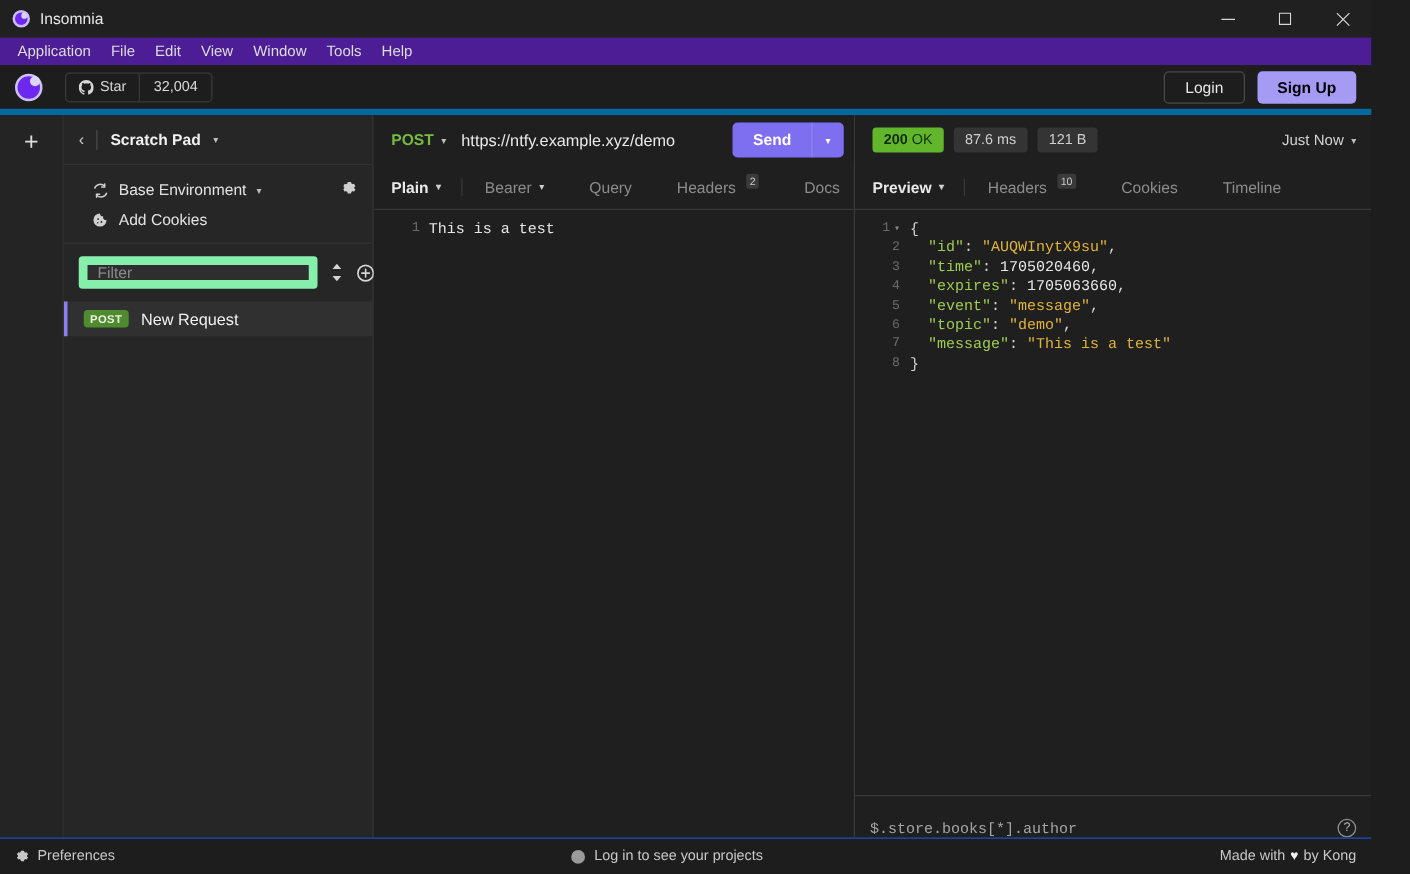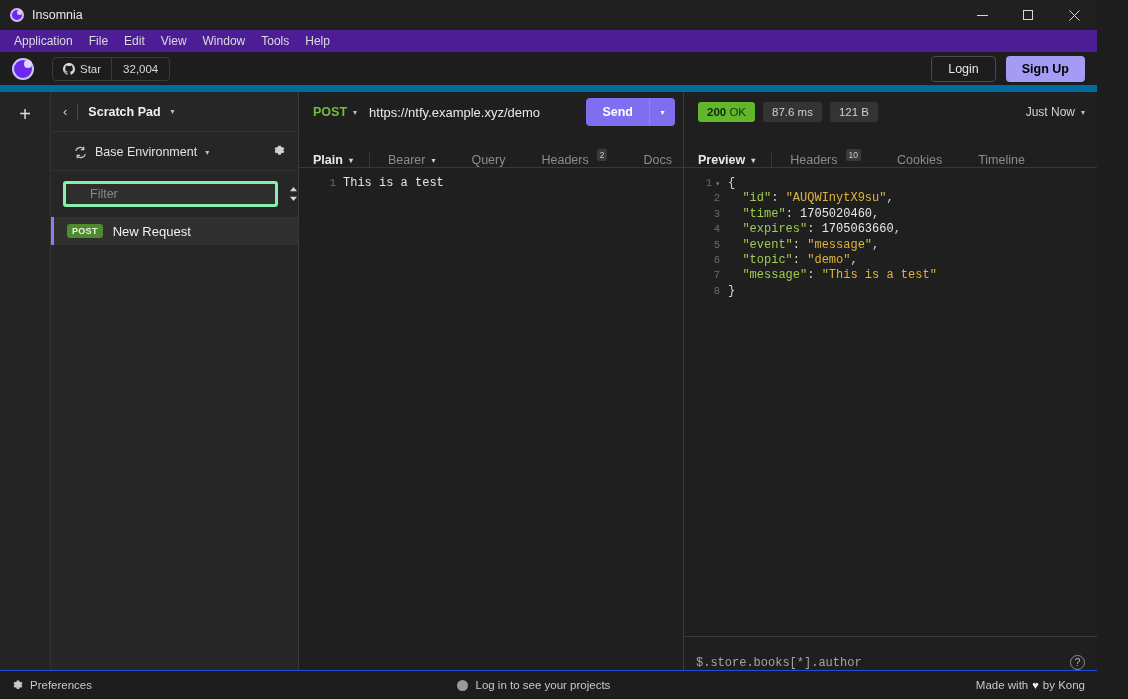--- a/index.html
+++ b/index.html
@@ -42,21 +42,21 @@
   }
   .menuitem {
     font-size: 12px; color: #dcdcdc; padding: 2px 8px; border-radius: 2px;
     line-height: 16px;
   }
 
   
   .orgbar {
     height: 40px; flex: 0 0 40px; background: #1d1d1d;
     display: flex; align-items: center; padding: 0 12px 0 12px;
-    border-bottom: 7px solid #0369a1;
+    border-bottom: 5px solid #0369a1;
   }
   .org-avatar {
     width: 22px; height: 22px; border-radius: 50%;
     background: #6d28f0; border: 2px solid #cdc2f8; position: relative; flex: 0 0 22px;
   }
   .org-avatar::after {
     content: ""; position: absolute; width: 8px; height: 8px; border-radius: 50%;
     background: #ded7fb; top: 0px; right: 0px;
   }
   .star-btn {
@@ -113,22 +113,22 @@
   .env-row {
     display: flex; align-items: center; gap: 8px; padding: 4px 12px 4px 22px;
     font-size: 12.5px; color: #e2e2e2; height: 24px;
   }
   .env-row .ico { width: 14px; display: flex; align-items: center; justify-content: center; color: #cfcfcf; }
   .env-spacer { flex: 1; }
   .gear { color: #d0d0d0; }
 
   .sb-filter { display: flex; align-items: center; gap: 10px; padding: 10px 12px; }
   .filter-input {
-    flex: 1; height: 26px; background: #2e2e2e; border: 3px solid #86efac;
-    border-radius: 3px; color: #e0e0e0; font-size: 12.5px; padding: 0 24px;
+    flex: 1; height: 26px; background: #2e2e2e; border: 7px solid #86efac;
+    border-radius: 3px; color: #e0e0e0; font-size: 12.5px; padding: 0 8px;
     font-family: "Liberation Sans", sans-serif; outline: none;
   }
   .filter-input::placeholder { color: #8a8a8a; }
   .sb-icobtn { width: 18px; display: flex; align-items: center; justify-content: center; color: #d5d5d5; }
 
   .req-list { flex: 1; overflow: hidden; }
   .req-row {
     display: flex; align-items: center; gap: 10px; height: 28px;
     padding: 0 12px 0 13px; background: #303030; border-left: 3px solid #8b7ff0;
   }
@@ -158,21 +158,21 @@
     padding: 0 16px; display: flex; align-items: center; color: #fff;
     font-size: 12.5px; font-weight: bold; background: transparent; border: none;
     font-family: "Liberation Sans", sans-serif;
   }
   .send-caret {
     width: 26px; display: flex; align-items: center; justify-content: center;
     border-left: 1px solid #8f82f3; color: #fff; font-size: 8px;
   }
 
   .tabrow {
-    height: 36px; flex: 0 0 36px; display: flex; align-items: flex-end;
+    height: 36px; flex: 0 0 36px; display: flex; align-items: center;
     border-bottom: 1px solid #383838;
   }
   .tab {
     display: flex; align-items: center; gap: 6px; padding: 0 18px;
     font-size: 12.5px; color: #8c8c8c; position: relative;
   }
   .tab.first { padding-left: 14px; padding-right: 16px; }
   .tab.active { color: #e9e9e9; font-weight: bold; }
   .tab.active.boxed { border-right: 1px solid #383838; }
   .tab .caret { color: #cfcfcf; }
@@ -335,20 +335,31 @@
           <span>Base Environment</span>
           <span class="caret">▾</span>
           <span class="env-spacer"></span>
           <span class="gear">
             <svg width="13" height="13" viewBox="0 0 16 16" fill="currentColor">
               <path d="M8 5.2a2.8 2.8 0 1 0 0 5.6 2.8 2.8 0 0 0 0-5.6zm0 4.2a1.4 1.4 0 1 1 0-2.8 1.4 1.4 0 0 1 0 2.8z"></path>
               <path d="M14 9.1l-1.2-.7c.05-.26.08-.53.08-.8s-.03-.54-.08-.8L14 6.1l-1.4-2.4-1.3.6a5.4 5.4 0 0 0-1.4-.8L9.7 2H6.3l-.2 1.5c-.5.2-1 .46-1.4.8l-1.3-.6L2 6.1l1.2.7c-.05.26-.8.53-.8.8s.3.54.8.8L2 9.1l1.4 2.4 1.3-.6c.4.34.9.6 1.4.8l.2 1.5h3.4l.2-1.5c.5-.2 1-.46 1.4-.8l1.3.6L14 9.1z"></path>
             </svg>
           </span>
         </div>
+        <div class="env-row">
+          <span class="ico">
+            <svg width="12" height="12" viewBox="0 0 16 16" fill="currentColor">
+              <path d="M8 1a7 7 0 1 0 7 7 3 3 0 0 1-3.6-3.9A3 3 0 0 1 8 1z"></path>
+              <circle cx="6" cy="7" r="1" fill="#262626"></circle>
+              <circle cx="9.5" cy="10" r="1" fill="#262626"></circle>
+              <circle cx="5.5" cy="11" r="0.8" fill="#262626"></circle>
+            </svg>
+          </span>
+          <span>Add Cookies</span>
+        </div>
       </div>
 
       <div class="sb-filter">
         <input class="filter-input" type="text" placeholder="Filter" style="">
         <span class="sb-icobtn">
           <svg width="11" height="14" viewBox="0 0 11 14" fill="currentColor">
             <path d="M5.5 0L9 4.2H2z"></path>
               <path d="M5.5 14L2 9.8h7z"></path>
           </svg>
         </span>

